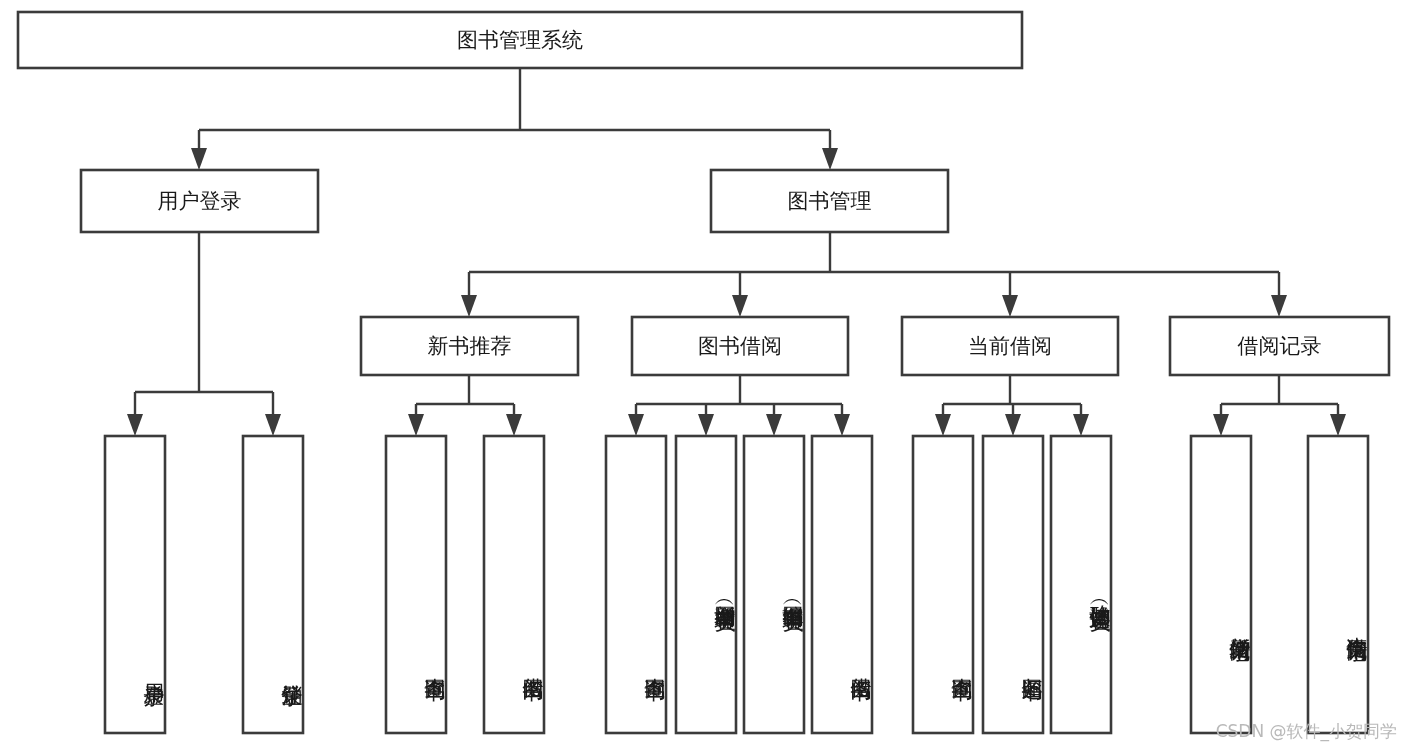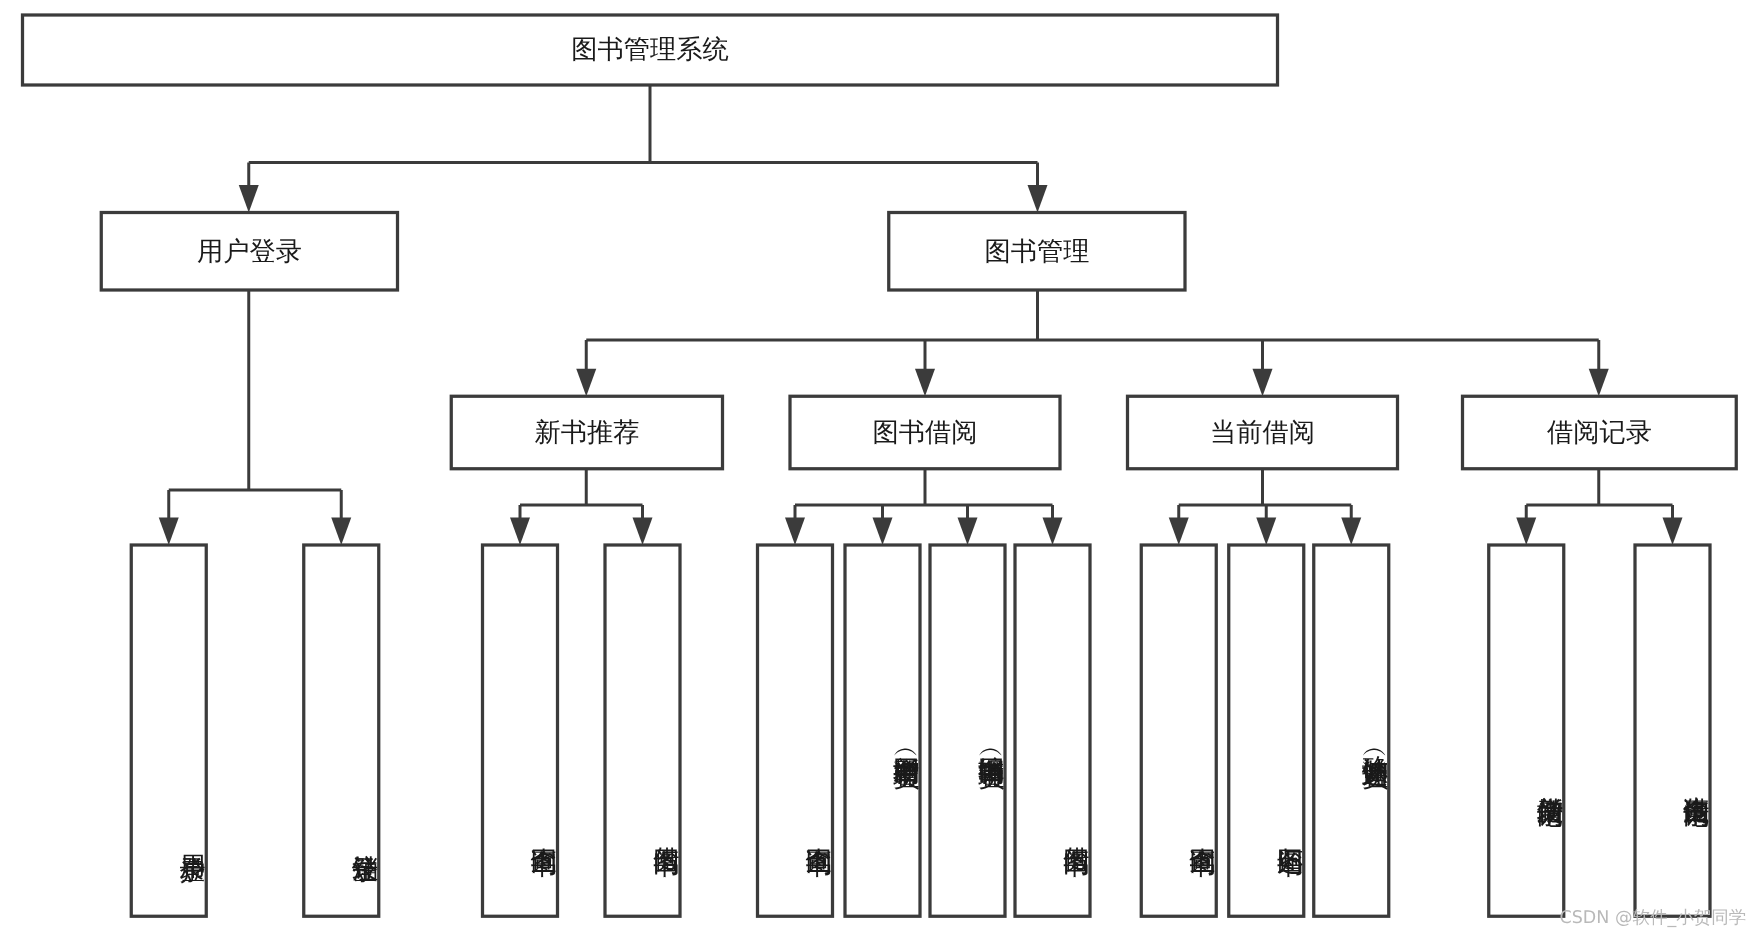--- a/index.html
+++ b/index.html
@@ -65,21 +65,21 @@
     align-items: flex-start;
     justify-content: center;
     pointer-events: none;
     user-select: none;
   }
   .watermark {
     position: absolute;
     right: 8px;
     bottom: 4px;
     font-family: "DejaVu Sans", "Liberation Sans", sans-serif;
-    font-size: 14px;
+    font-size: 17px;
     color: #b9b9b9;
     white-space: nowrap;
     user-select: none;
   }
 </style>
 </head>
 <body>
 
 <div id="diagram-root">
 

